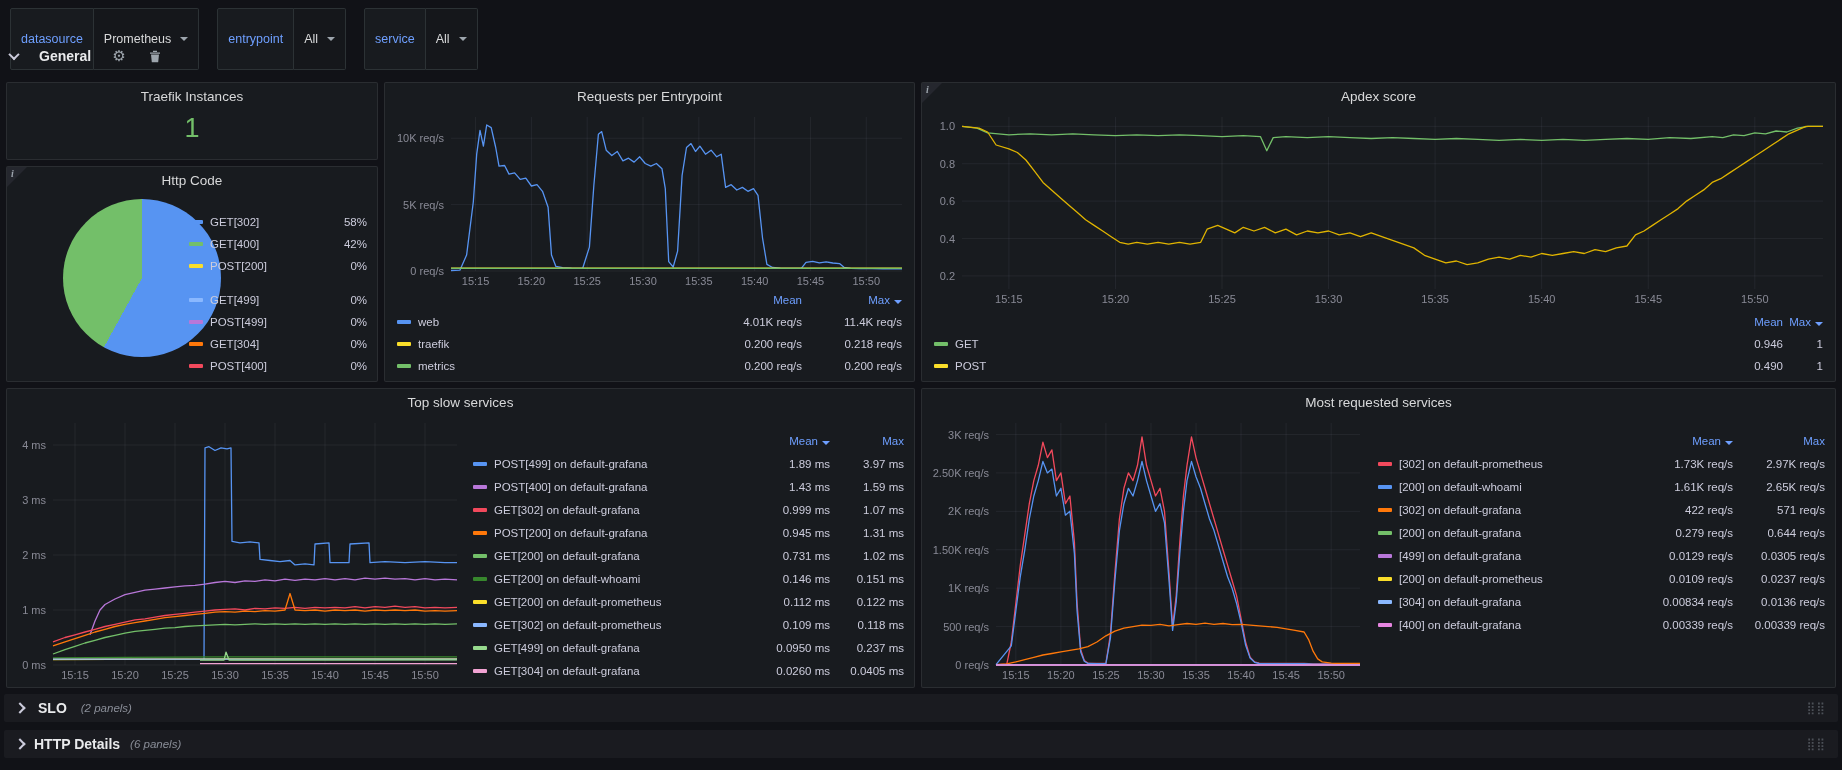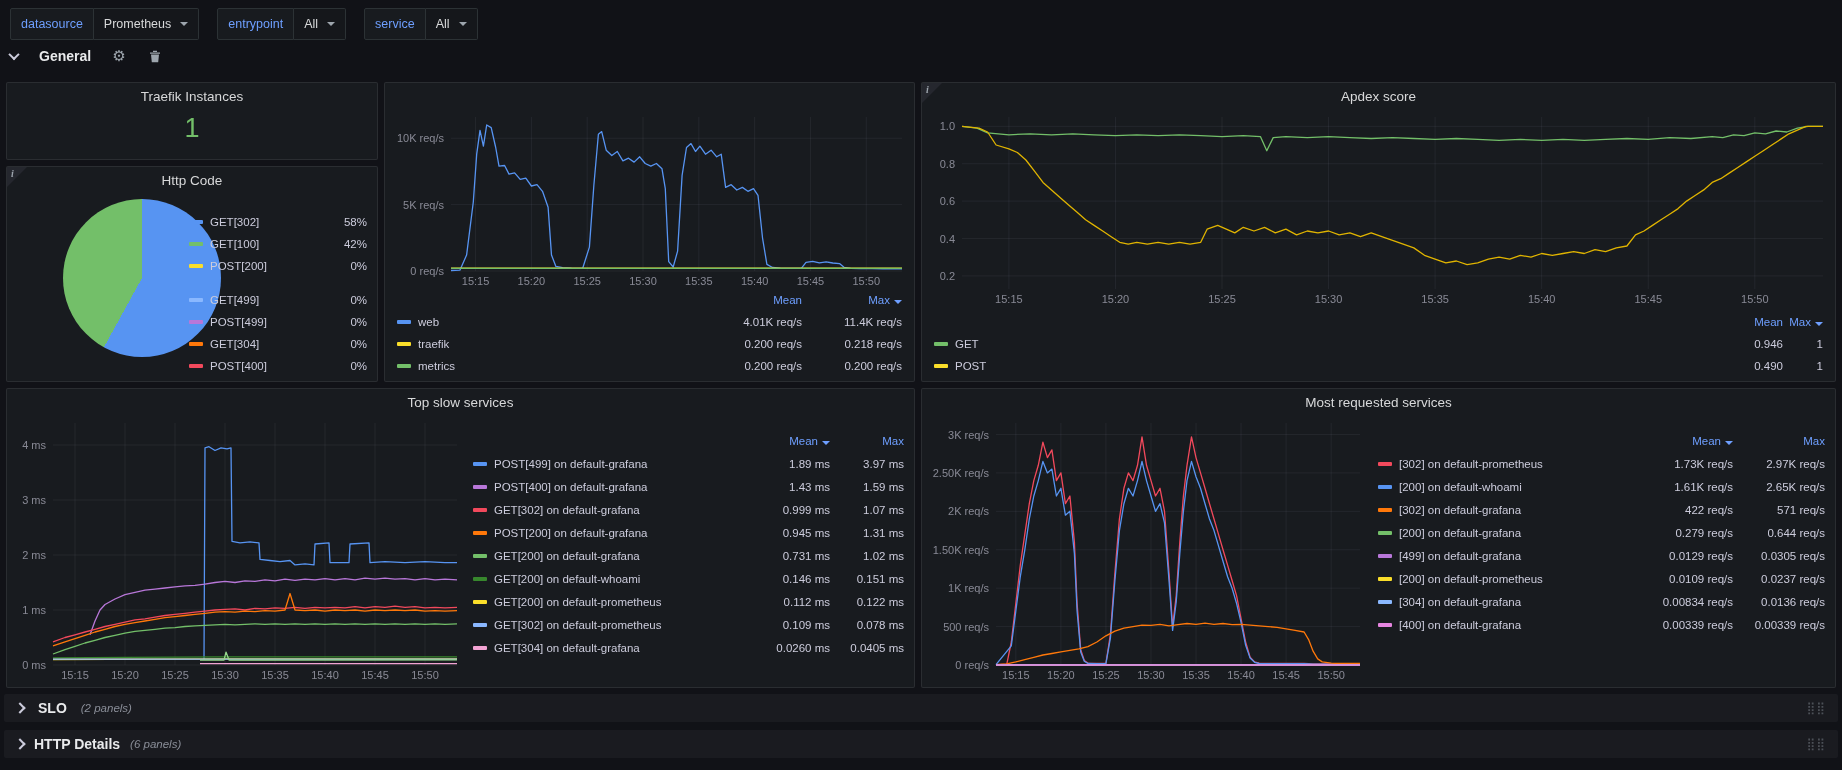--- a/index.html
+++ b/index.html
@@ -3,21 +3,21 @@
 <meta charset="utf-8">
 <style>
   *{box-sizing:border-box;margin:0;padding:0;}
   html,body{background:#111217;}
   .stage{position:relative;width:1842px;height:770px;background:#111217;overflow:hidden;
          font-family:"Liberation Sans",sans-serif;color:#ccccdc;}
   
   .topbar{position:absolute;top:8px;left:10px;display:flex;gap:18px;align-items:center;}
   .var-group{display:flex;align-items:stretch;}
   .var-label{background:#181b1f;border:1px solid #2c3235;border-radius:2px 0 0 2px;
-             color:#6e9fff;font-size:12.5px;font-weight:500;padding:8px 10px;line-height:14px;}
+             color:#6e9fff;font-size:12.5px;font-weight:500;padding:23px 10px;line-height:14px;}
   .var-value{background:#15171b;border:1px solid #2c3235;border-left:none;border-radius:0 2px 2px 0;
              color:#d8d9da;font-size:12.5px;padding:7px 10px;line-height:14px;display:flex;align-items:center;gap:9px;cursor:pointer;}
   .dd-caret{width:0;height:0;border-left:4px solid transparent;border-right:4px solid transparent;border-top:4px solid #9da5ad;}
   
   .row-head{position:absolute;display:flex;align-items:center;gap:21px;cursor:pointer;}
   .chev{width:8px;height:8px;border-right:2px solid #ccccdc;border-bottom:2px solid #ccccdc;display:inline-block;}
   .chev.down{transform:rotate(45deg) translate(-1px,-1px);}
   .chev.right{transform:rotate(-45deg);}
   .row-title{font-size:14px;font-weight:700;color:#e9eaec;}
   .gear{color:#9da5ad;font-size:15px;line-height:14px;cursor:pointer;}
@@ -96,21 +96,21 @@
     <div class="p-title">Http Code</div>
     <div class="pie" style="left: 56px; top: 32px; width: 158px; height: 158px; background: conic-gradient(rgb(87, 148, 242) 0%, rgb(87, 148, 242) 58%, rgb(115, 191, 105) 58%, rgb(115, 191, 105) 100%);"></div>
     <div class="legend" style="right:10px;top:44px;width:178px;">
         <div class="lg-row" style="height: 22px;">
           <span class="lg-chip" style="background: rgb(87, 148, 242);"></span>
           <span class="lg-label">GET[302]</span>
           <span class="lg-val" style="width: 42px;">58%</span>
         </div>
         <div class="lg-row" style="height: 22px;">
           <span class="lg-chip" style="background: rgb(115, 191, 105);"></span>
-          <span class="lg-label">GET[100]</span>
+          <span class="lg-label">GET[400]</span>
           <span class="lg-val" style="width: 42px;">42%</span>
         </div>
         <div class="lg-row" style="height: 22px;">
           <span class="lg-chip" style="background: rgb(250, 222, 42);"></span>
           <span class="lg-label">POST[200]</span>
           <span class="lg-val" style="width: 42px;">0%</span>
         </div>
         <div class="lg-row" style="height: 22px; margin-top: 12px;">
           <span class="lg-chip" style="background: rgb(138, 184, 255);"></span>
           <span class="lg-label">GET[499]</span>
@@ -128,20 +128,21 @@
         </div>
         <div class="lg-row" style="height: 22px;">
           <span class="lg-chip" style="background: rgb(242, 73, 92);"></span>
           <span class="lg-label">POST[400]</span>
           <span class="lg-val" style="width: 42px;">0%</span>
         </div>
       </div>
   </div>
 
   <div class="panel" style="left:384px;top:82px;width:531px;height:300px;">
+    <div class="p-title">Requests per Entrypoint</div>
     <div class="chart" style="left:6px;top:26px;width:519px;height:180px;"><svg width="519" height="180">
           <line x1="84.55940594059405" y1="8" x2="84.55940594059405" y2="162" stroke="rgba(204,204,220,0.07)"></line>
           <text x="84.55940594059405" y="176" text-anchor="middle" fill="rgba(204,204,220,0.62)" font-size="11">15:15</text>
           <line x1="140.37623762376236" y1="8" x2="140.37623762376236" y2="162" stroke="rgba(204,204,220,0.07)"></line>
           <text x="140.37623762376236" y="176" text-anchor="middle" fill="rgba(204,204,220,0.62)" font-size="11">15:20</text>
           <line x1="196.19306930693065" y1="8" x2="196.19306930693065" y2="162" stroke="rgba(204,204,220,0.07)"></line>
           <text x="196.19306930693065" y="176" text-anchor="middle" fill="rgba(204,204,220,0.62)" font-size="11">15:25</text>
           <line x1="252.00990099009897" y1="8" x2="252.00990099009897" y2="162" stroke="rgba(204,204,220,0.07)"></line>
           <text x="252.00990099009897" y="176" text-anchor="middle" fill="rgba(204,204,220,0.62)" font-size="11">15:30</text>
           <line x1="307.8267326732673" y1="8" x2="307.8267326732673" y2="162" stroke="rgba(204,204,220,0.07)"></line>
@@ -332,21 +333,27 @@
         <div class="lg-row" style="height: 23px;">
           <span class="lg-chip" style="background: rgb(250, 222, 42);"></span>
           <span class="lg-label">GET[200] on default-prometheus</span>
           <span class="lg-val" style="width: 74px;">0.112 ms</span>
           <span class="lg-val" style="width: 74px;">0.122 ms</span>
         </div>
         <div class="lg-row" style="height: 23px;">
           <span class="lg-chip" style="background: rgb(138, 184, 255);"></span>
           <span class="lg-label">GET[302] on default-prometheus</span>
           <span class="lg-val" style="width: 74px;">0.109 ms</span>
-          <span class="lg-val" style="width: 74px;">0.078 ms</span>
+          <span class="lg-val" style="width: 74px;">0.118 ms</span>
+        </div>
+        <div class="lg-row" style="height: 23px;">
+          <span class="lg-chip" style="background: rgb(150, 217, 141);"></span>
+          <span class="lg-label">GET[499] on default-grafana</span>
+          <span class="lg-val" style="width: 74px;">0.0950 ms</span>
+          <span class="lg-val" style="width: 74px;">0.237 ms</span>
         </div>
         <div class="lg-row" style="height: 23px;">
           <span class="lg-chip" style="background: rgb(242, 163, 211);"></span>
           <span class="lg-label">GET[304] on default-grafana</span>
           <span class="lg-val" style="width: 74px;">0.0260 ms</span>
           <span class="lg-val" style="width: 74px;">0.0405 ms</span>
         </div>
       </div>
   </div>
 

